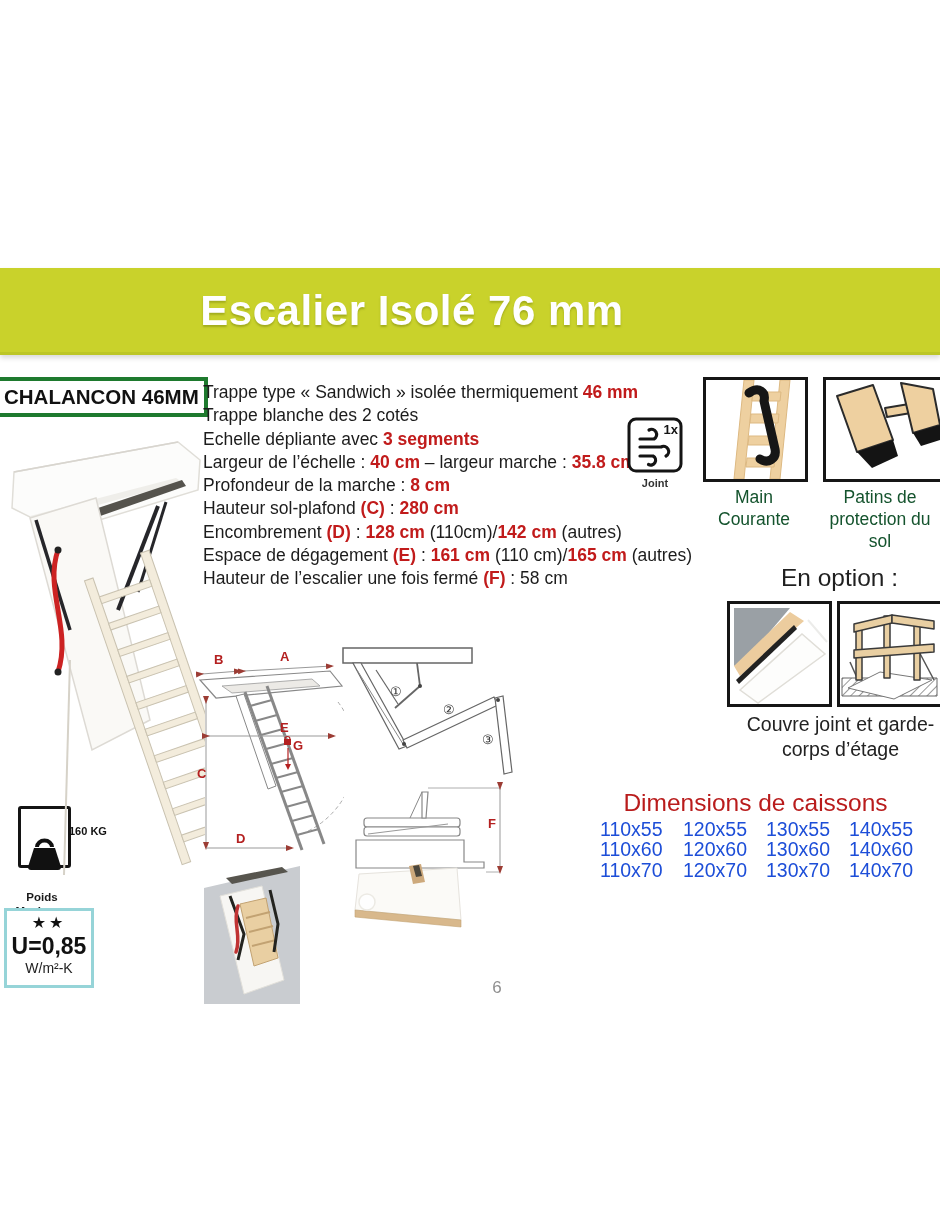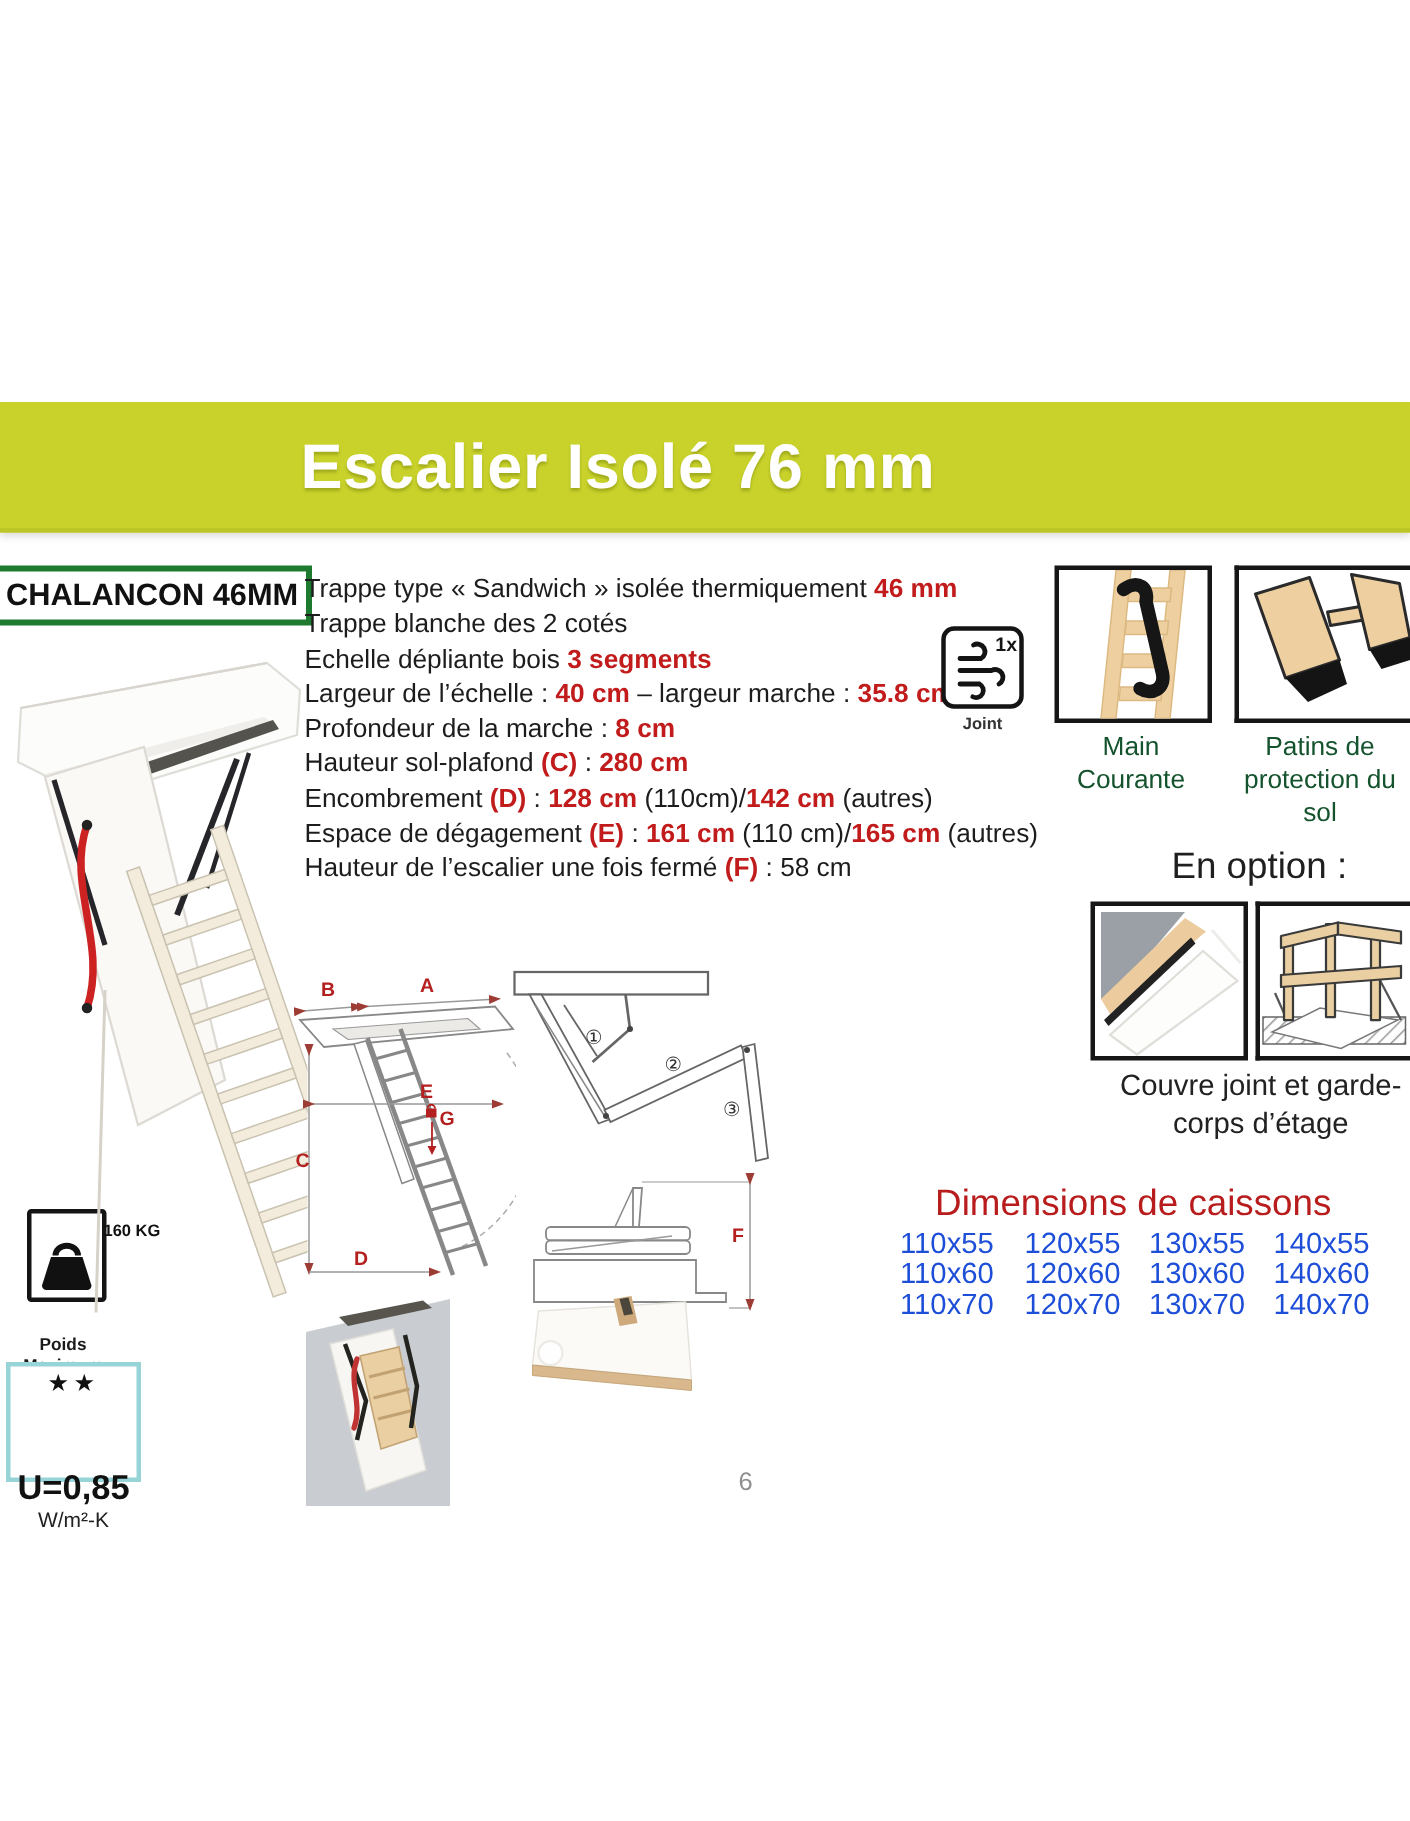--- a/index.html
+++ b/index.html
@@ -55,25 +55,25 @@
 
   
   .dims-title{left:598px;top:789px;width:315px;text-align:center;font-size:24.5px;color:#b91c1c;}
   .dims-grid{
     left:600px;top:819px;display:grid;grid-template-columns:83px 83px 83px 88px;
     font-size:19.5px;line-height:20.4px;color:#1d4ed8;
   }
 
   
   .wbox{left:18px;top:806px;width:47px;height:56px;border:3px solid #141414;border-radius:3px;background:#fff;text-align:center;}
-  .wbox .kg{font-size:11px;font-weight:700;color:#111;line-height:14px;margin-top:5px;white-space:nowrap;padding-left:48px;}
+  .wbox .kg{font-size:11px;font-weight:700;color:#111;line-height:14px;margin-top:15px;white-space:nowrap;padding-left:48px;}
   .wcap{left:2px;top:890px;width:80px;text-align:center;font-size:11.5px;font-weight:700;line-height:14px;color:#1a1a1a;}
   .ubox{left:4px;top:908px;width:84px;height:74px;border:3px solid #96d4d8;background:#fff;text-align:center;}
   .ubox .stars{font-size:16px;letter-spacing:3px;color:#111;line-height:20px;margin-top:2px;}
-  .ubox .uval{font-size:23px;font-weight:700;color:#111;line-height:26px;margin-top:45px;}
+  .ubox .uval{font-size:23px;font-weight:700;color:#111;line-height:26px;}
   .ubox .uunit{font-size:14px;color:#222;line-height:18px;}
 
   .pagenum{left:482px;top:978px;width:30px;text-align:center;font-size:17px;color:#8f8f8f;}
 
   .diag text{font-family:"Liberation Sans",sans-serif;}
   .redlab{fill:#b42020;font-weight:700;font-size:13px;}
   .steplab{fill:#333;font-size:13px;}
 </style>
 </head>
 <body>
@@ -83,21 +83,21 @@
   <div class="abs band"></div>
   <div class="abs band-title">Escalier Isolé 76 mm</div>
 
   <div class="abs prodbox">
     <span>CHALANCON 46MM</span>
   </div>
 
   <div class="abs specs">
       <div class="spec-line"><span>Trappe type « Sandwich » isolée thermiquement </span><span class="r">46 mm</span></div>
       <div class="spec-line"><span>Trappe blanche des 2 cotés</span></div>
-      <div class="spec-line"><span>Echelle dépliante bois </span><span class="r">3 segments</span></div>
+      <div class="spec-line"><span>Echelle dépliante avec </span><span class="r">3 segments</span></div>
       <div class="spec-line"><span>Largeur de l’échelle : </span><span class="r">40 cm</span><span> – largeur marche : </span><span class="r">35.8 cm</span></div>
       <div class="spec-line"><span>Profondeur de la marche : </span><span class="r">8 cm</span></div>
       <div class="spec-line"><span>Hauteur sol-plafond </span><span class="r">(C)</span><span> : </span><span class="r">280 cm</span></div>
       <div class="spec-line"><span>Encombrement </span><span class="r">(D)</span><span> : </span><span class="r">128 cm</span><span> (110cm)/</span><span class="r">142 cm</span><span> (autres)</span></div>
       <div class="spec-line"><span>Espace de dégagement </span><span class="r">(E)</span><span> : </span><span class="r">161 cm</span><span> (110 cm)/</span><span class="r">165 cm</span><span> (autres)</span></div>
       <div class="spec-line"><span>Hauteur de l’escalier une fois fermé </span><span class="r">(F)</span><span> : 58 cm</span></div>
     </div>
 
   <svg class="abs joint-box" viewBox="0 0 56 56">
     <rect x="2" y="2" width="52" height="52" rx="7" fill="#fff" stroke="#141414" stroke-width="3"></rect>

